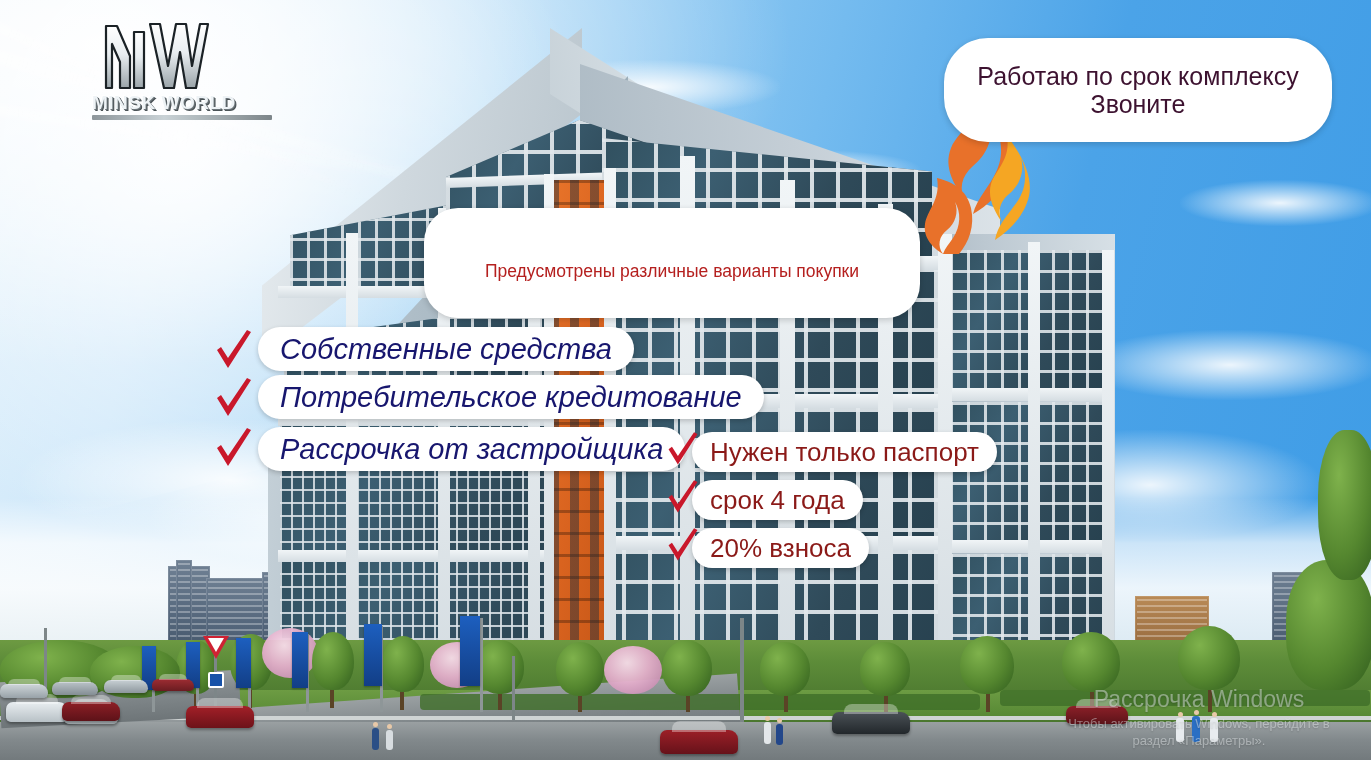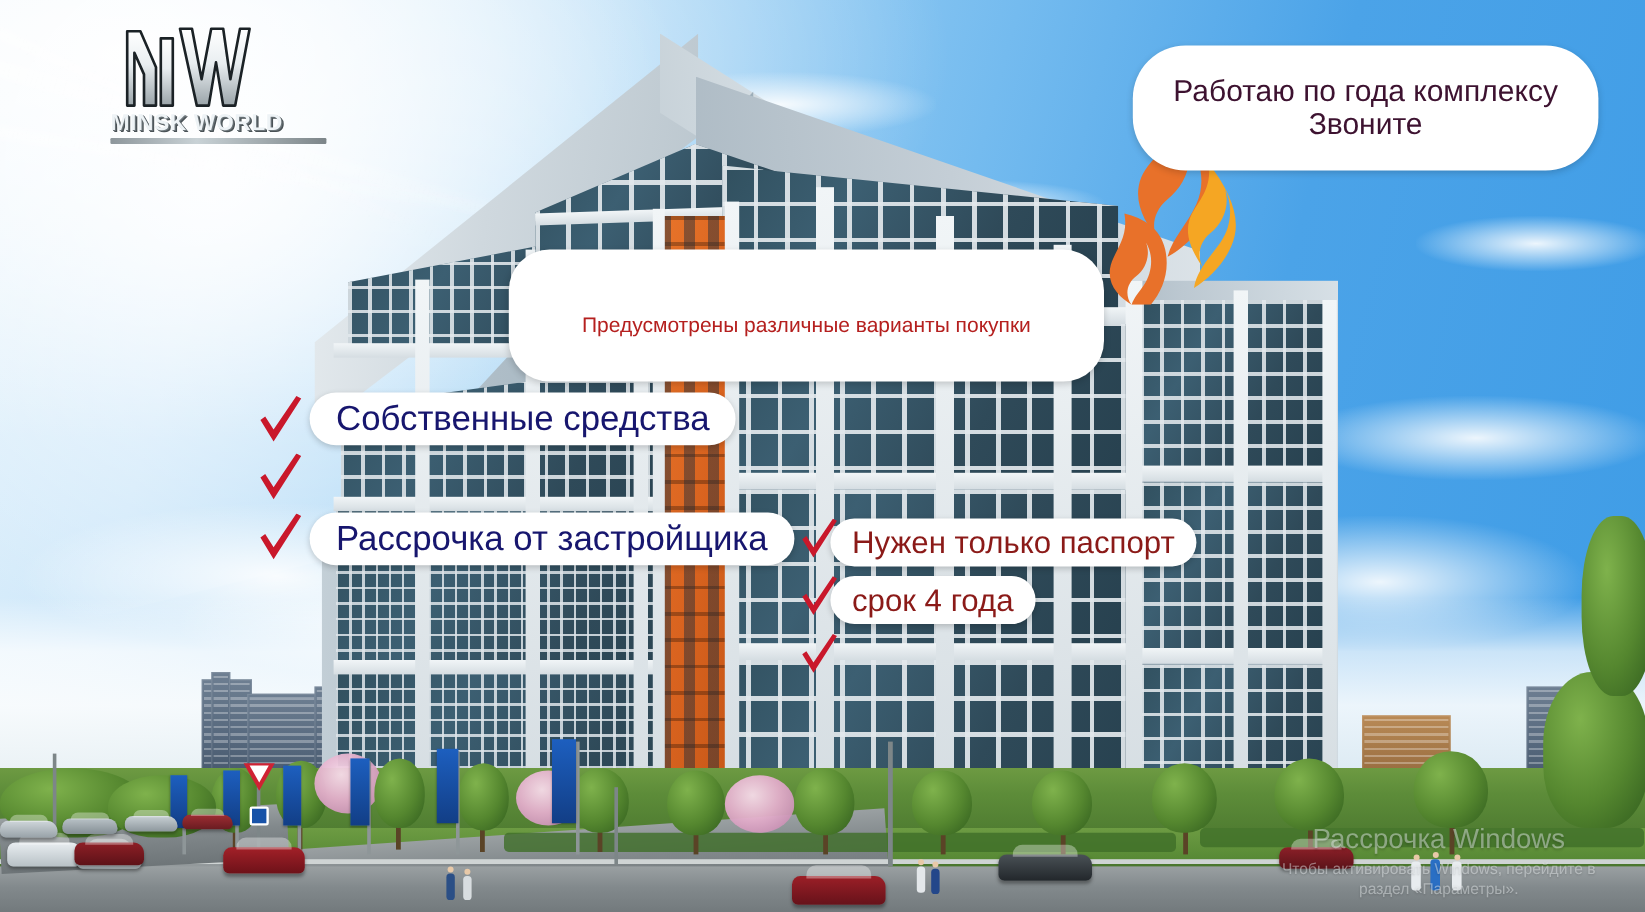--- a/index.html
+++ b/index.html
@@ -138,21 +138,21 @@
   #contact-bubble{left:944px;top:38px;width:388px;height:104px;border-radius:44px;
     display:flex;flex-direction:column;align-items:center;justify-content:center;
     text-align:center;line-height:1.12;color:#3d1230;font-size:25px;}
 
   #headline-bubble{left:424px;top:208px;width:496px;height:110px;border-radius:34px;
     display:flex;flex-direction:column;align-items:center;justify-content:center;}
   #headline-bubble .h1{color:#c0131a;font-size:47px;line-height:1;letter-spacing:.3px;}
   #headline-bubble .sub{color:#b5201f;font-size:17.5px;margin-top:16px;}
 
   .check{position:absolute;width:40px;height:44px;}
-  .opt-text{color:#17166e;font-size:29px;}
+  .opt-text{color:#17166e;font-size:29px;font-style:italic;}
   .sub-text{color:#8b1a18;font-size:26px;}
 
   
   #flame-icon{position:absolute;left:903px;top:74px;width:132px;height:180px;}
 
   
   #watermark{position:absolute;right:22px;bottom:10px;width:300px;text-align:center;
     color:rgba(235,240,243,.46);line-height:1.35;pointer-events:none;
     text-shadow:0 1px 2px rgba(0,0,0,.18);}
   #watermark .wm1{font-size:23px;}
@@ -360,38 +360,41 @@
              C84 132 100 118 106 98 C112 78 104 54 78 6 Z" fill="#e8712a"></path>
     <path d="M104 62 C108 86 92 96 88 110 C84 124 92 138 100 150 C94 140 96 128 106 120
              C116 112 122 98 118 84 C124 96 124 114 114 128 C104 142 94 152 92 166
              C108 156 122 140 126 122 C130 104 120 82 104 62 Z" fill="#f5a623"></path>
     <path d="M34 104 C38 126 24 136 22 150 C20 164 30 174 40 180 C34 172 36 162 44 156
              C52 150 56 138 52 128 C58 138 58 152 50 164 C46 170 42 174 40 180
              L56 180 C66 168 72 152 68 134 C64 116 50 108 34 104 Z" fill="#e8712a"></path>
   </svg>
 
   <div class="bubble" id="contact-bubble">
-    <div>Работаю по года комплексу</div>
+    <div>Работаю по срок комплексу</div>
     <div>Звоните</div>
   </div>
 
   <div class="bubble" id="headline-bubble">
     <div class="sub">Предусмотрены различные варианты покупки</div>
   </div>
 
   <svg class="check" viewBox="0 0 40 44" style="left:214px;top:330px;">
     <path d="M3 20 L14 38 L37 2 L33 0 L14 28 L7 17 Z" fill="#c9182b"></path>
   </svg>
   <div class="pill" style="left:258px;top:327px;height:44px;padding:0 22px;">
     <span class="opt-text">Собственные средства</span>
   </div>
 
   <svg class="check" viewBox="0 0 40 44" style="left:214px;top:378px;">
     <path d="M3 20 L14 38 L37 2 L33 0 L14 28 L7 17 Z" fill="#c9182b"></path>
   </svg>
+  <div class="pill" style="left:258px;top:375px;height:44px;padding:0 22px;">
+    <span class="opt-text">Потребительское кредитование</span>
+  </div>
 
   <svg class="check" viewBox="0 0 40 44" style="left:214px;top:428px;">
     <path d="M3 20 L14 38 L37 2 L33 0 L14 28 L7 17 Z" fill="#c9182b"></path>
   </svg>
   <div class="pill" style="left:258px;top:427px;height:44px;padding:0 22px;">
     <span class="opt-text">Рассрочка от застройщика</span>
   </div>
 
   <svg class="check" viewBox="0 0 40 44" style="left:666px;top:432px;width:34px;height:38px;">
     <path d="M3 20 L14 38 L37 2 L33 0 L14 28 L7 17 Z" fill="#c9182b"></path>
@@ -403,19 +406,22 @@
   <svg class="check" viewBox="0 0 40 44" style="left:666px;top:480px;width:34px;height:38px;">
     <path d="M3 20 L14 38 L37 2 L33 0 L14 28 L7 17 Z" fill="#c9182b"></path>
   </svg>
   <div class="pill" style="left:692px;top:480px;height:40px;padding:0 18px;">
     <span class="sub-text">срок 4 года</span>
   </div>
 
   <svg class="check" viewBox="0 0 40 44" style="left:666px;top:528px;width:34px;height:38px;">
     <path d="M3 20 L14 38 L37 2 L33 0 L14 28 L7 17 Z" fill="#c9182b"></path>
   </svg>
+  <div class="pill" style="left:692px;top:528px;height:40px;padding:0 18px;">
+    <span class="sub-text">20% взноса</span>
+  </div>
 
   <div id="watermark">
     <div class="wm1">Рассрочка Windows</div>
     <div class="wm2">Чтобы активировать Windows, перейдите в раздел «Параметры».</div>
   </div>
 
 </div>
 
 </body></html>

